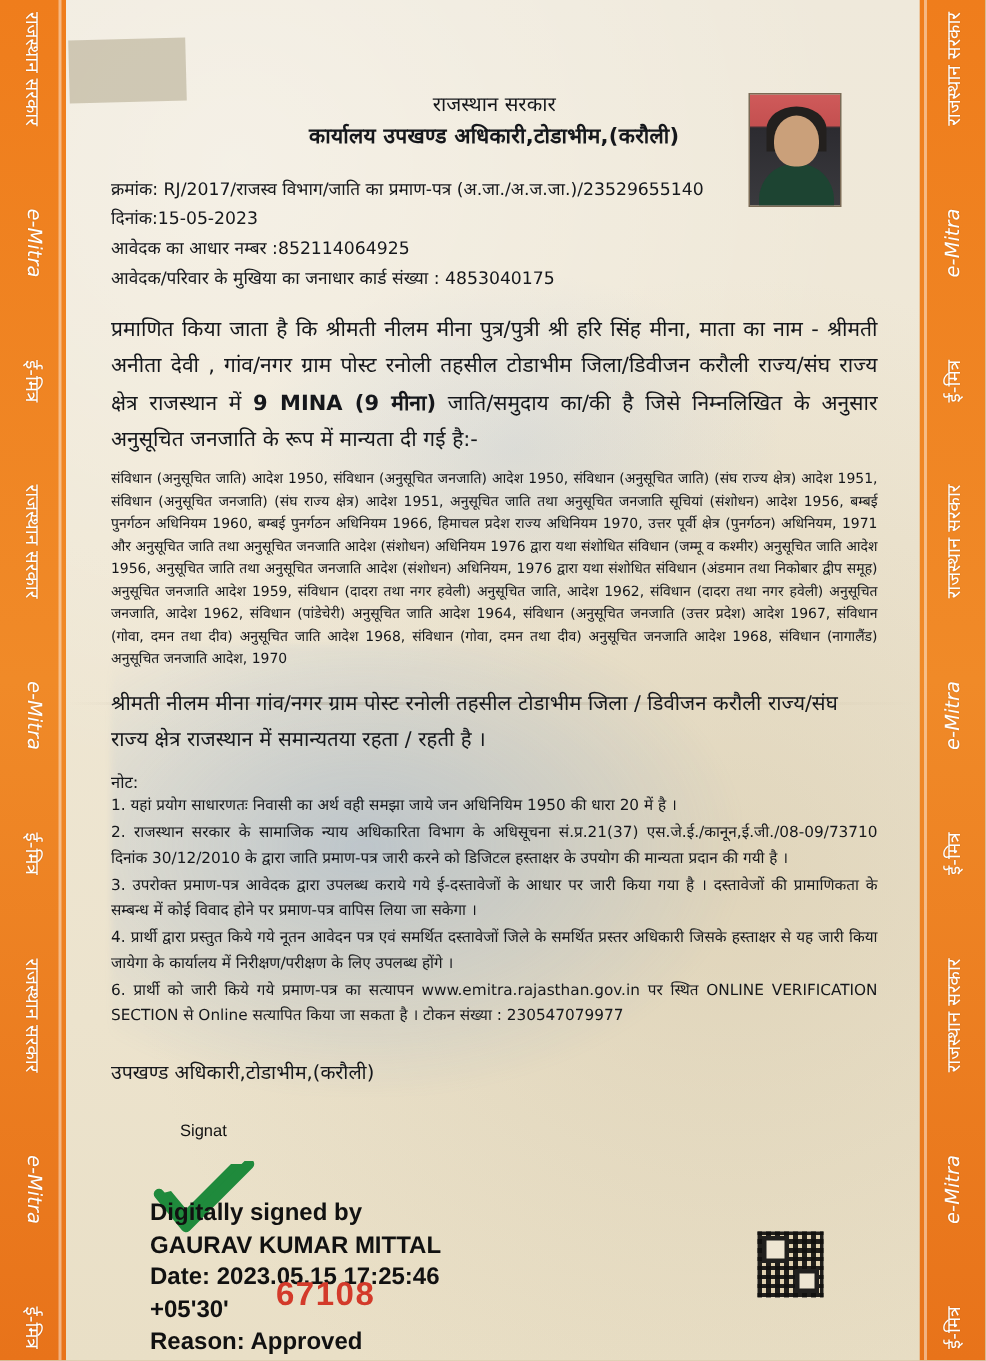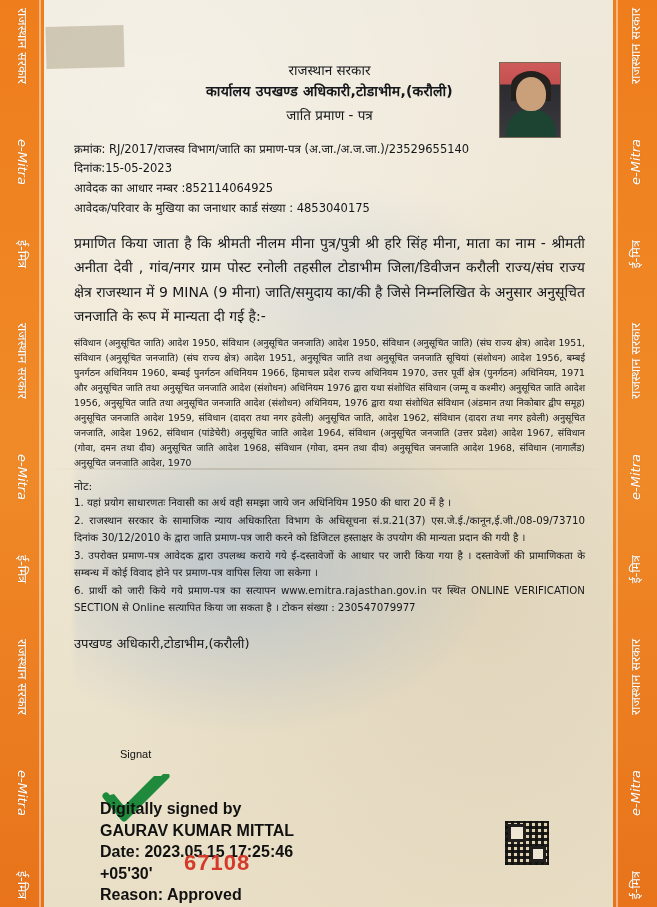--- a/index.html
+++ b/index.html
@@ -124,21 +124,21 @@
 
   .meta { margin-top: 14px; font-size: 11.5px; line-height: 1.72; }
   .meta div { white-space: nowrap; }
 
   .body-para {
     margin-top: 12px;
     font-size: 14px;
     line-height: 1.75;
     text-align: justify;
   }
-  .body-para b { font-weight: 400; }
+  .body-para b { font-weight: 700; }
 
   .legal {
     margin-top: 6px;
     font-size: 9.3px;
     line-height: 1.62;
     text-align: justify;
   }
 
   .addr-para {
     margin-top: 10px;
@@ -244,42 +244,43 @@
       <div class="body"></div>
       <div class="hair"></div>
       <div class="face"></div>
     </div>
 
     <div class="content">
 
       <div class="hdr">
         <div class="l1">राजस्थान सरकार</div>
         <div class="l2">कार्यालय उपखण्ड अधिकारी,टोडाभीम,(करौली)</div>
-        <div class="l4">जाति प्रमाण - पत्र</div>
       </div>
 
       <div class="meta">
         <div>क्रमांक: RJ/2017/राजस्व विभाग/जाति का प्रमाण-पत्र (अ.जा./अ.ज.जा.)/23529655140</div>
         <div>दिनांक:15-05-2023</div>
         <div>आवेदक का आधार नम्बर :852114064925</div>
         <div>आवेदक/परिवार के मुखिया का जनाधार कार्ड संख्या : 4853040175</div>
       </div>
 
       <div class="body-para">
         <span>प्रमाणित किया जाता है कि श्रीमती नीलम मीना पुत्र/पुत्री श्री हरि सिंह मीना, माता का नाम - श्रीमती अनीता देवी , गांव/नगर ग्राम पोस्ट रनोली तहसील टोडाभीम जिला/डिवीजन करौली राज्य/संघ राज्य क्षेत्र राजस्थान में </span><b>9 MINA (9 मीना)</b><span> जाति/समुदाय का/की है जिसे निम्नलिखित के अनुसार अनुसूचित जनजाति के रूप में मान्यता दी गई है:-</span>
       </div>
 
       <div class="legal">संविधान (अनुसूचित जाति) आदेश 1950, संविधान (अनुसूचित जनजाति) आदेश 1950, संविधान (अनुसूचित जाति) (संघ राज्य क्षेत्र) आदेश 1951, संविधान (अनुसूचित जनजाति) (संघ राज्य क्षेत्र) आदेश 1951, अनुसूचित जाति तथा अनुसूचित जनजाति सूचियां (संशोधन) आदेश 1956, बम्बई पुनर्गठन अधिनियम 1960, बम्बई पुनर्गठन अधिनियम 1966, हिमाचल प्रदेश राज्य अधिनियम 1970, उत्तर पूर्वी क्षेत्र (पुनर्गठन) अधिनियम, 1971 और अनुसूचित जाति तथा अनुसूचित जनजाति आदेश (संशोधन) अधिनियम 1976 द्वारा यथा संशोधित संविधान (जम्मू व कश्मीर) अनुसूचित जाति आदेश 1956, अनुसूचित जाति तथा अनुसूचित जनजाति आदेश (संशोधन) अधिनियम, 1976 द्वारा यथा संशोधित संविधान (अंडमान तथा निकोबार द्वीप समूह) अनुसूचित जनजाति आदेश 1959, संविधान (दादरा तथा नगर हवेली) अनुसूचित जाति, आदेश 1962, संविधान (दादरा तथा नगर हवेली) अनुसूचित जनजाति, आदेश 1962, संविधान (पांडेचेरी) अनुसूचित जाति आदेश 1964, संविधान (अनुसूचित जनजाति (उत्तर प्रदेश) आदेश 1967, संविधान (गोवा, दमन तथा दीव) अनुसूचित जाति आदेश 1968, संविधान (गोवा, दमन तथा दीव) अनुसूचित जनजाति आदेश 1968, संविधान (नागालैंड) अनुसूचित जनजाति आदेश, 1970</div>
 
+      <div class="addr-para">श्रीमती नीलम मीना गांव/नगर ग्राम पोस्ट रनोली तहसील टोडाभीम जिला / डिवीजन करौली राज्य/संघ राज्य क्षेत्र राजस्थान में समान्यतया रहता / रहती है ।</div>
 
       <div class="notes-title">नोट:</div>
       <div class="notes">
         <div class="n">1. यहां प्रयोग साधारणतः निवासी का अर्थ वही समझा जाये जन अधिनियिम 1950 की धारा 20 में है ।</div>
         <div class="n">2. राजस्थान सरकार के सामाजिक न्याय अधिकारिता विभाग के अधिसूचना सं.प्र.21(37) एस.जे.ई./कानून,ई.जी./08-09/73710 दिनांक 30/12/2010 के द्वारा जाति प्रमाण-पत्र जारी करने को डिजिटल हस्ताक्षर के उपयोग की मान्यता प्रदान की गयी है ।</div>
         <div class="n">3. उपरोक्त प्रमाण-पत्र आवेदक द्वारा उपलब्ध कराये गये ई-दस्तावेजों के आधार पर जारी किया गया है । दस्तावेजों की प्रामाणिकता के सम्बन्ध में कोई विवाद होने पर प्रमाण-पत्र वापिस लिया जा सकेगा ।</div>
+        <div class="n">4. प्रार्थी द्वारा प्रस्तुत किये गये नूतन आवेदन पत्र एवं समर्थित दस्तावेजों जिले के समर्थित प्रस्तर अधिकारी जिसके हस्ताक्षर से यह जारी किया जायेगा के कार्यालय में निरीक्षण/परीक्षण के लिए उपलब्ध होंगे ।</div>
         <div class="n">6. प्रार्थी को जारी किये गये प्रमाण-पत्र का सत्यापन www.emitra.rajasthan.gov.in पर स्थित ONLINE VERIFICATION SECTION से Online सत्यापित किया जा सकता है । टोकन संख्या : 230547079977</div>
       </div>
 
       <div class="signline">उपखण्ड अधिकारी,टोडाभीम,(करौली)</div>
     </div>
 
     <div class="sig-label">Signat</div>
 
     <div class="tick">
       <svg width="70" height="52" viewBox="0 0 70 52">

